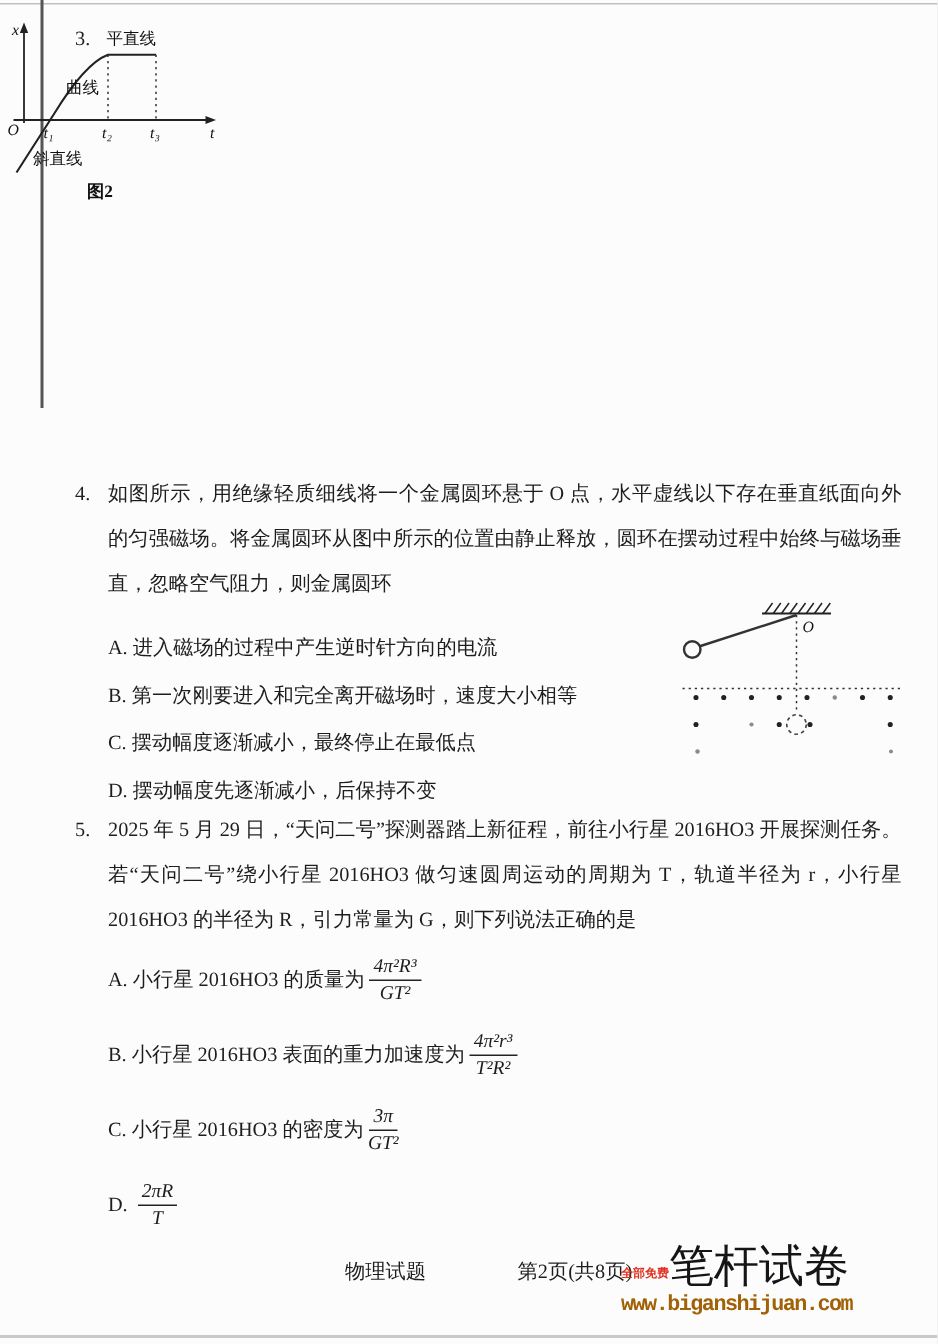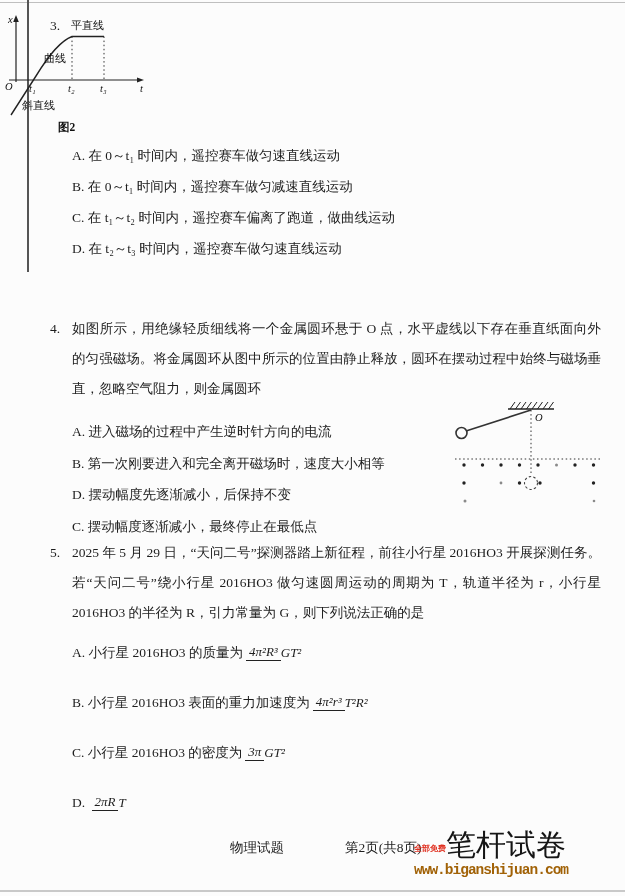--- a/index.html
+++ b/index.html
@@ -31,21 +31,21 @@
 
   ul.options{list-style:none;margin:6px 0 0;padding:0 0 0 72px;}
   .q3 ul.options li{line-height:31px;}
   .q4 ul.options{margin-top:12px;}
   .q4 ul.options li{line-height:31.5px;}
 
   .q4-figure{position:absolute;left:447px;top:84px;}
 
   .q5-options{margin:0;padding:0 0 0 72px;list-style:none;}
   .q5-options li{height:50px;display:flex;align-items:center;}
-  .frac{display:inline-flex;flex-direction:row;align-items:center;
+  .frac{display:inline-flex;flex-direction:column;align-items:center;
         font-style:italic;font-size:13px;line-height:1.12;margin-left:3px;}
   .frac .num{padding:0 3px 1px;border-bottom:1.2px solid #222;}
   .frac .den{padding-top:1px;}
 
   .footer{position:absolute;top:839px;left:183px;font-size:13.5px;}
   .footer span{margin-right:14px;margin-left:47px;}
 
   .watermark{position:absolute;left:414px;top:830px;width:180px;}
   .wm-row{display:flex;align-items:flex-end;}
   .wm-free{color:#e03020;font-size:8px;font-weight:bold;margin-bottom:6px;
@@ -101,39 +101,33 @@
           <text class="svg-var" x="68" y="78">t₂</text>
           <text class="svg-var" x="100" y="78">t₃</text>
           <text class="svg-label" x="71" y="15">平直线</text>
           <text class="svg-label" x="44" y="48">曲线</text>
           <text class="svg-label" x="22" y="95">斜直线</text>
           <text class="svg-cap" x="58" y="117">图2</text>
         </svg>
       </div>
     </div>
 
-    <ul class="options">
-      <li>A. 在 0～t₁ 时间内，遥控赛车做匀速直线运动</li>
-      <li>B. 在 0～t₁ 时间内，遥控赛车做匀减速直线运动</li>
-      <li>C. 在 t₁～t₂ 时间内，遥控赛车偏离了跑道，做曲线运动</li>
-      <li>D. 在 t₂～t₃ 时间内，遥控赛车做匀速直线运动</li>
-    </ul>
   </section>
 
   <section class="question q4">
     <div class="q-text">
       <span class="q-num">4.</span>
       <span>如图所示，用绝缘轻质细线将一个金属圆环悬于 O 点，水平虚线以下存在垂直纸面向外的匀强磁场。将金属圆环从图中所示的位置由静止释放，圆环在摆动过程中始终与磁场垂直，忽略空气阻力，则金属圆环</span>
     </div>
 
     <ul class="options">
       <li>A. 进入磁场的过程中产生逆时针方向的电流</li>
       <li>B. 第一次刚要进入和完全离开磁场时，速度大小相等</li>
+      <li>C. 摆动幅度逐渐减小，最终停止在最低点</li>
       <li>D. 摆动幅度先逐渐减小，后保持不变</li>
-      <li>C. 摆动幅度逐渐减小，最终停止在最低点</li>
     </ul>
 
     <div class="q4-figure">
       <svg width="160" height="115" viewBox="0 0 160 115">
 
         <line x1="61" y1="11" x2="107" y2="11" stroke="#222" stroke-width="1.4"></line>
         <line class="hatch" x1="63" y1="11" x2="68" y2="4"></line>
         <line class="hatch" x1="68.5" y1="11" x2="73.5" y2="4"></line>
         <line class="hatch" x1="74" y1="11" x2="79" y2="4"></line>
         <line class="hatch" x1="79.5" y1="11" x2="84.5" y2="4"></line>

